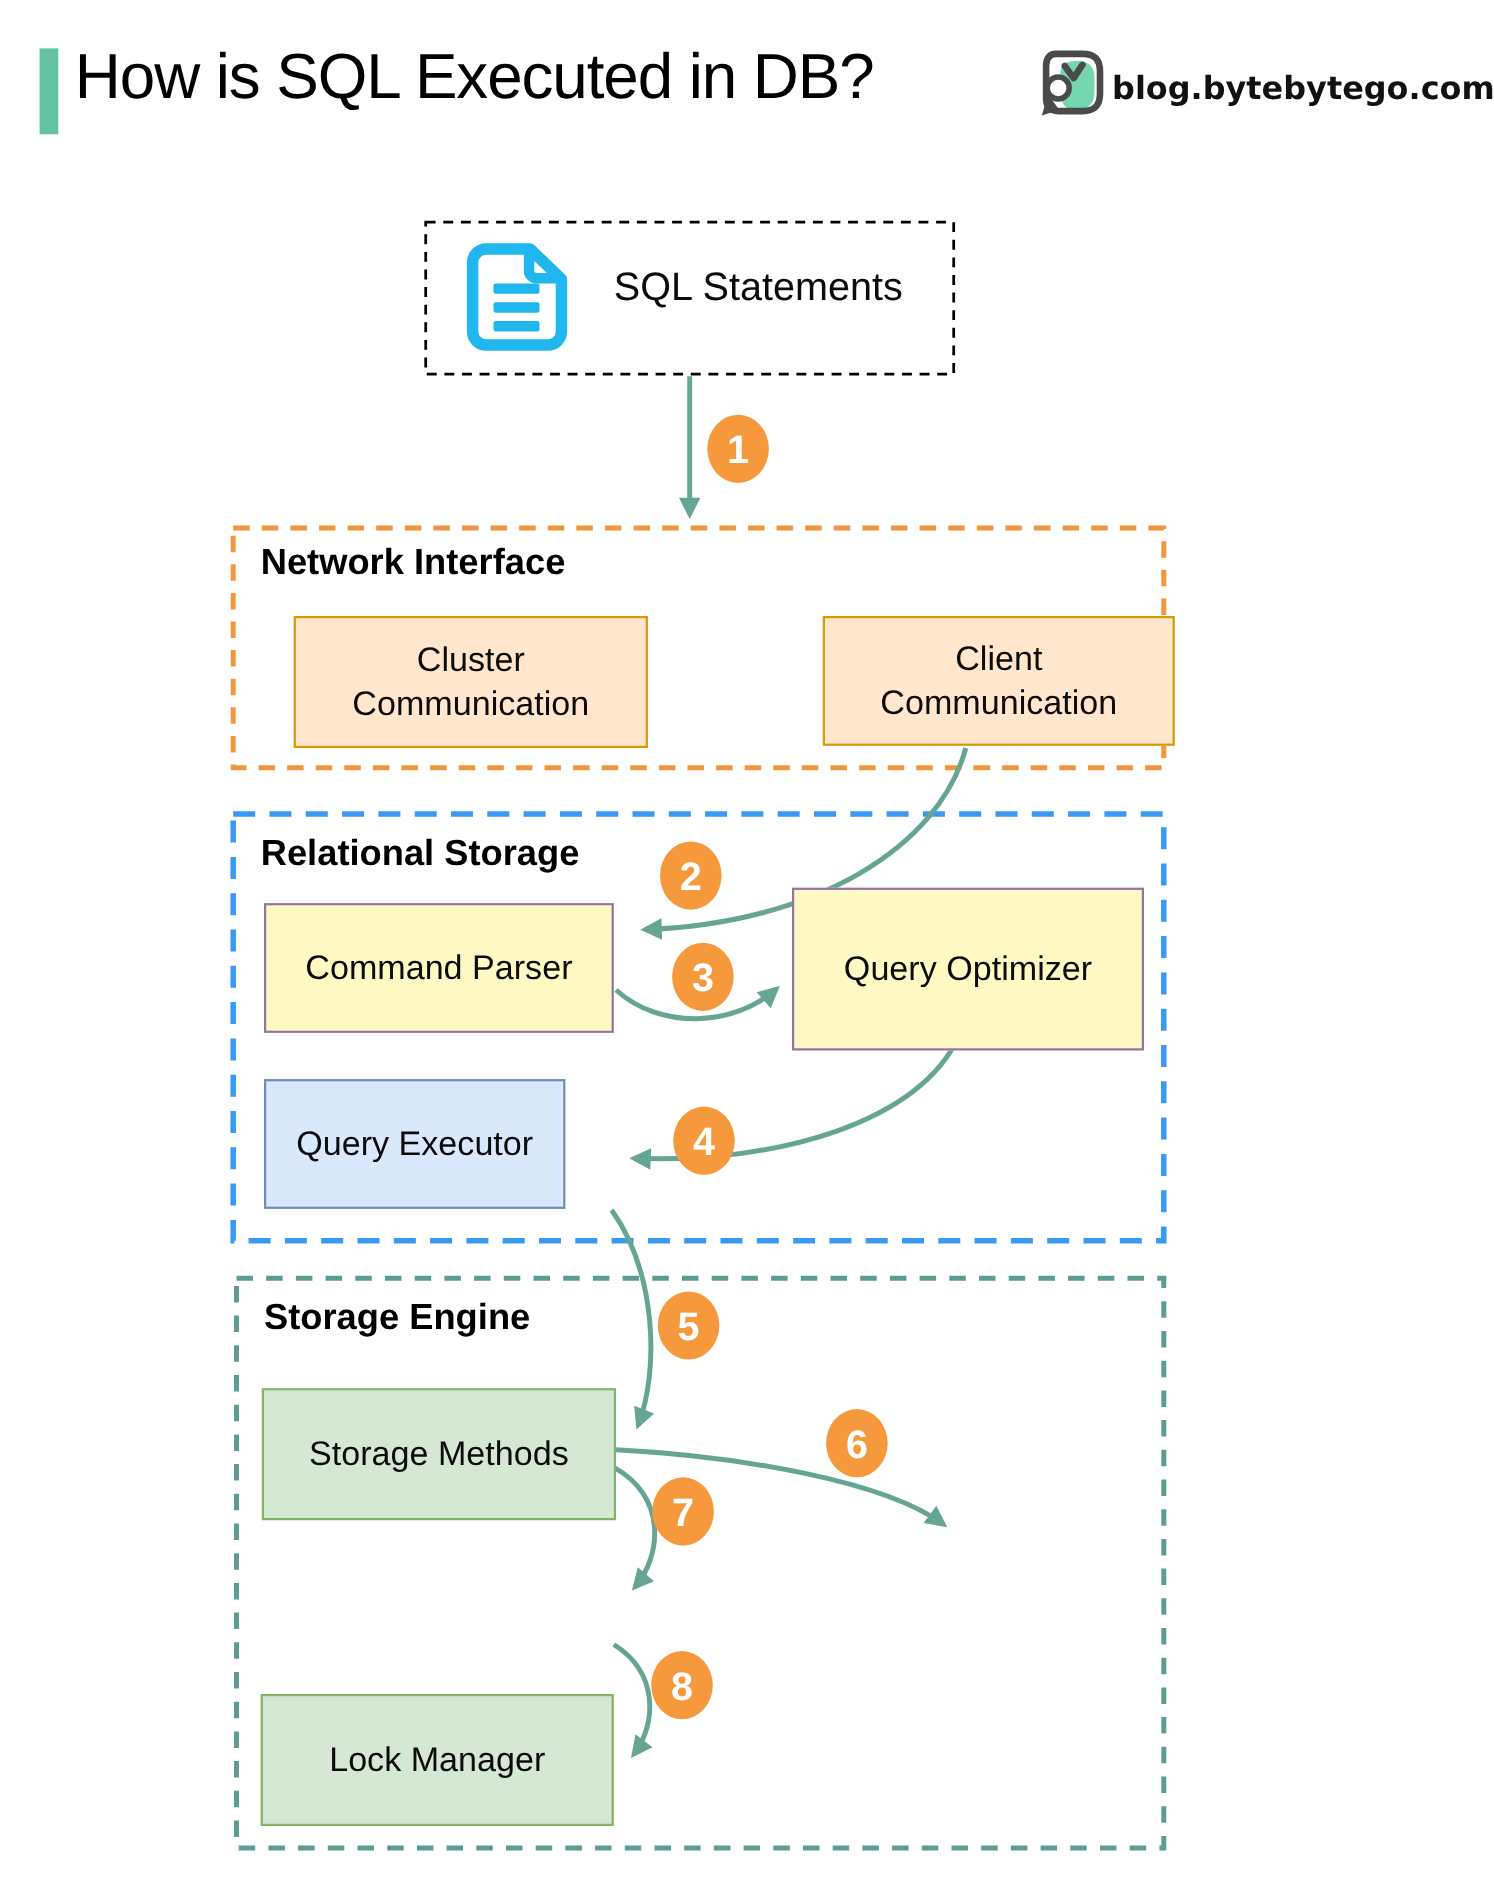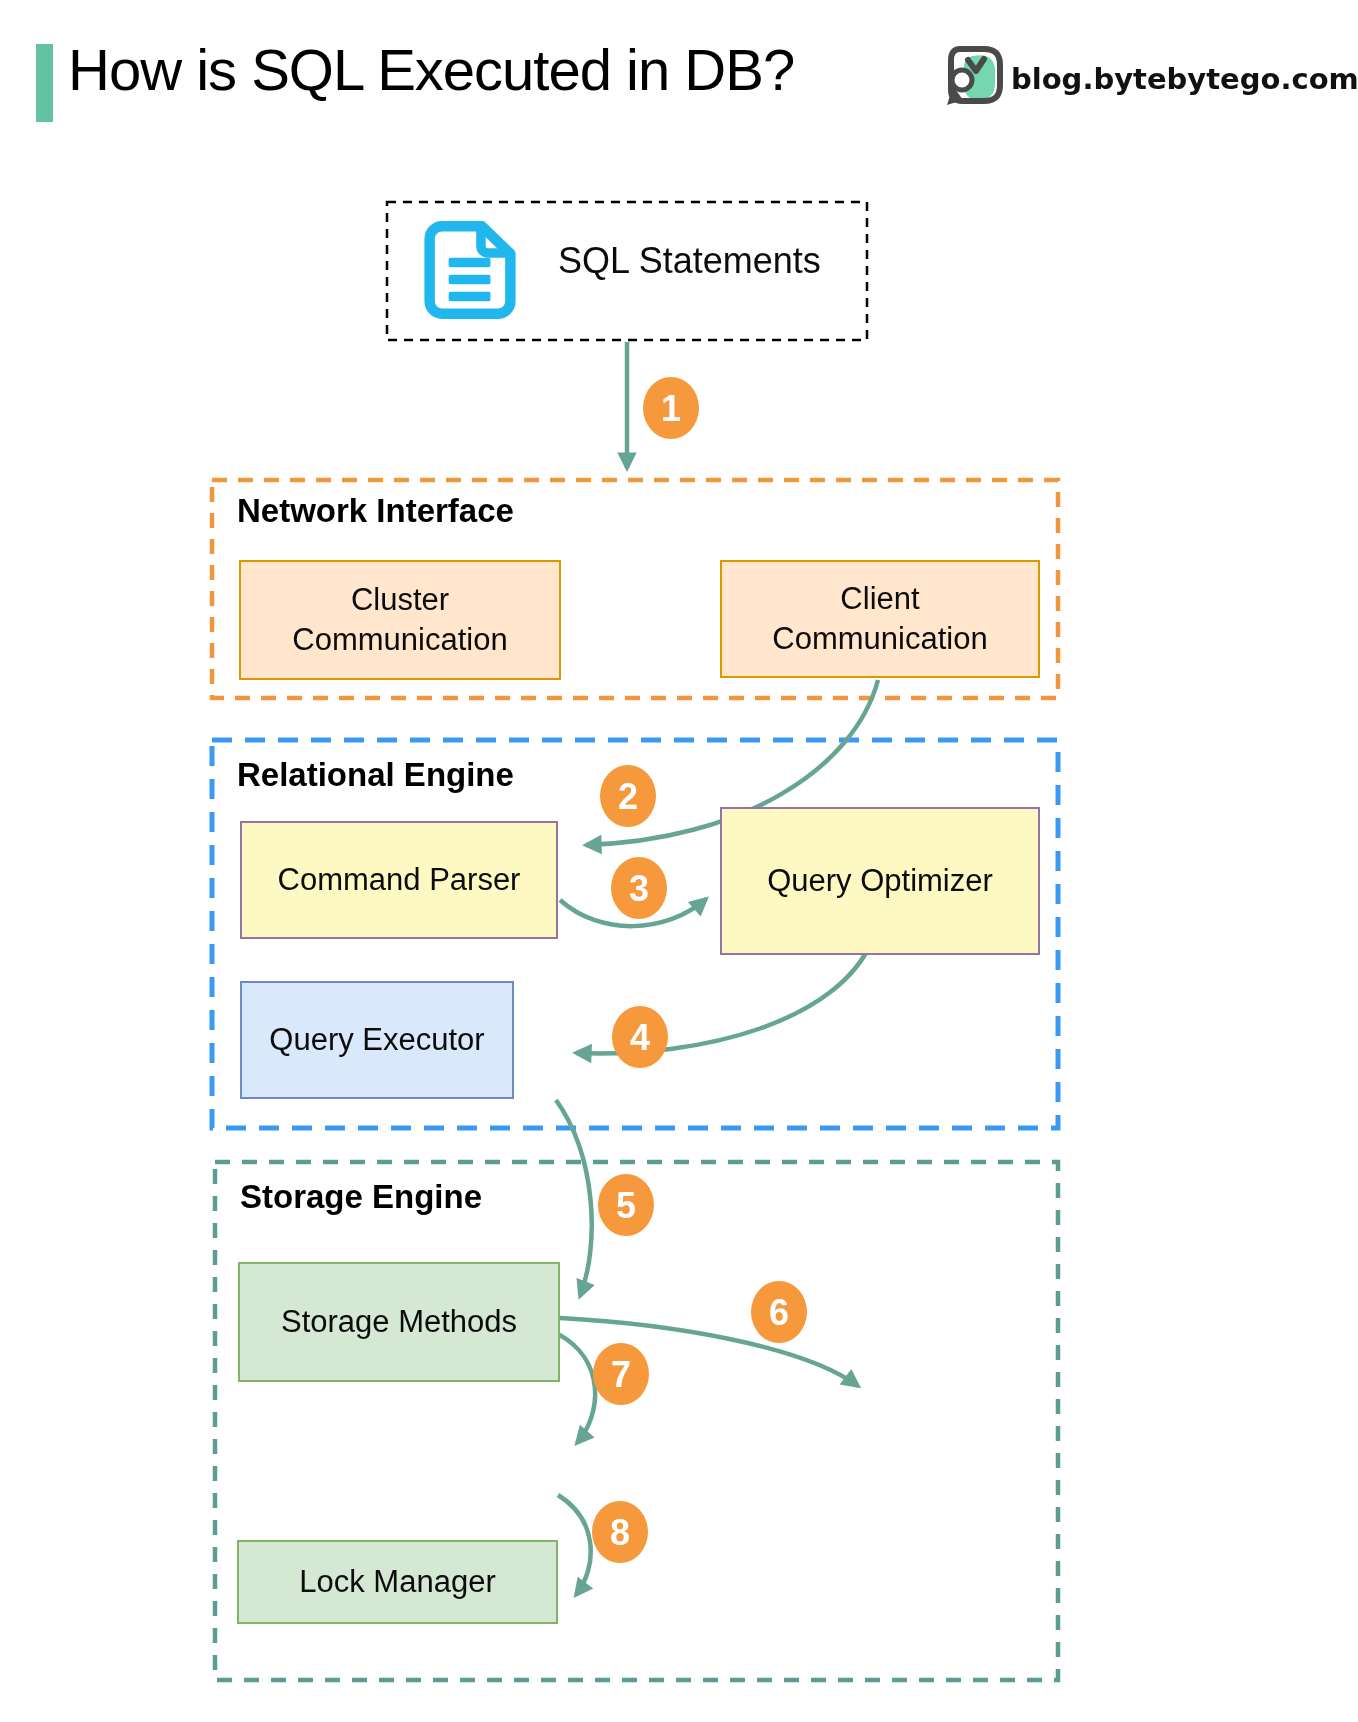--- a/index.html
+++ b/index.html
@@ -20,21 +20,21 @@
   .rel-rect{fill:none;stroke:#3A99F2;stroke-width:5;stroke-dasharray:20 13;}
   .sto-rect{fill:none;stroke:#5D9C92;stroke-width:4.5;stroke-dasharray:15 12;}
   .flow{fill:none;stroke:#66A493;stroke-width:4.5;marker-end:url(#ah);}
   .badge ellipse{fill:#F6993D;}
   .badge text{fill:#ffffff;font-family:"Liberation Sans",sans-serif;font-size:36px;font-weight:700;text-anchor:middle;}
   
   .section-label{font-size:33px;font-weight:700;color:#000;white-space:nowrap;}
   
   .node{display:flex;align-items:center;justify-content:center;text-align:center;
         font-size:31px;line-height:1.28;color:#0c0c0c;padding:0 18px;box-sizing:border-box;}
-  .node.orange{background:#FFE6CC;border:2px solid #D79B00;}
+  .node.orange{background:#FFE6CC;border:2px solid #D79B00;margin-left:28px;}
   .node.purple{background:#fef9c3;border:2px solid #9673A6;}
   .node.blue{background:#DAE8FC;border:2px solid #6C8EBF;}
   .node.green{background:#D5E8D4;border:2px solid #82B366;}
   
   .sql-label{font-size:36px;color:#0c0c0c;white-space:nowrap;}
 </style>
 </head>
 <body>
 
 <div class="canvas">
@@ -115,21 +115,21 @@
       <path d="M20,7 H62 L92,36 V86 a13,13 0 0 1 -13,13 H20 a13,13 0 0 1 -13,-13 V20 a13,13 0 0 1 13,-13 Z" fill="#ffffff" stroke="#20B7EE" stroke-width="11" stroke-linejoin="round"></path>
       <path d="M61,9 V28 a7,7 0 0 0 7,7 H90" fill="none" stroke="#20B7EE" stroke-width="10"></path>
       <rect x="27" y="40" width="44" height="10" rx="2" fill="#20B7EE"></rect>
       <rect x="27" y="58" width="44" height="10" rx="2" fill="#20B7EE"></rect>
       <rect x="27" y="76" width="44" height="10" rx="2" fill="#20B7EE"></rect>
     </svg>
   </div>
   <div class="abs sql-label" style="left:558px;top:240px;">SQL Statements</div>
 
   <div class="abs section-label" style="left:237px;top:492px;">Network Interface</div>
-  <div class="abs section-label" style="left:237px;top:756px;">Relational Engine</div>
+  <div class="abs section-label" style="left:237px;top:756px;">Relational Storage</div>
   <div class="abs section-label" style="left:240px;top:1178px;">Storage Engine</div>
 
   <div class="abs node orange" style="left:239px;top:560px;width:322px;height:120px;">
     <span>Cluster Communication</span>
     </div>
   <div class="abs node orange" style="left:720px;top:560px;width:320px;height:118px;">
     <span>Client Communication</span>
     </div>
 
   <div class="abs node purple" style="left:240px;top:821px;width:318px;height:118px;">
@@ -138,17 +138,17 @@
   <div class="abs node purple" style="left:720px;top:807px;width:320px;height:148px;">
     <span>Query Optimizer</span>
     </div>
   <div class="abs node blue" style="left:240px;top:981px;width:274px;height:118px;">
     <span>Query Executor</span>
     </div>
 
   <div class="abs node green" style="left:238px;top:1262px;width:322px;height:120px;">
     <span>Storage Methods</span>
     </div>
-  <div class="abs node green" style="left:237px;top:1540px;width:321px;height:84px;">
+  <div class="abs node green" style="left:237px;top:1540px;width:321px;height:120px;">
     <span>Lock Manager</span>
     </div>
 
 </div>
 
 </body></html>

